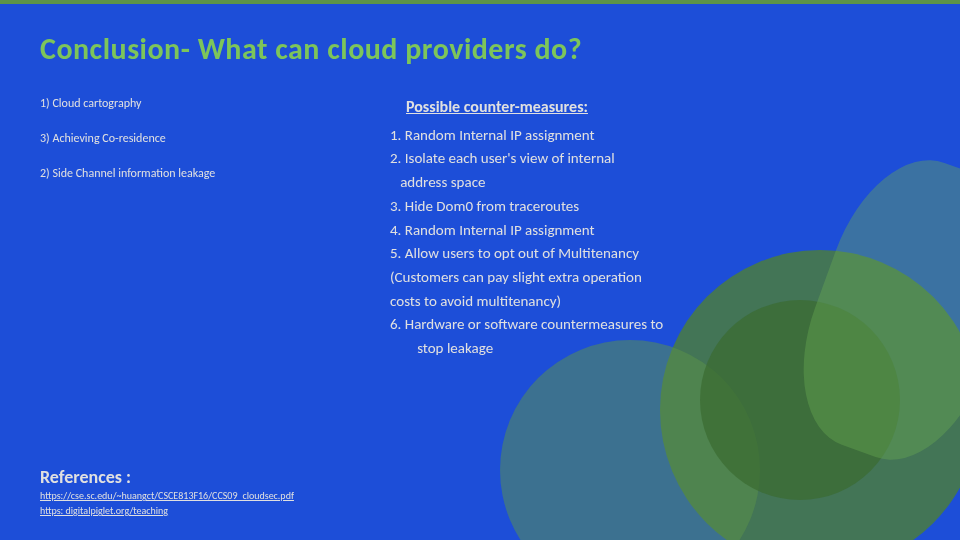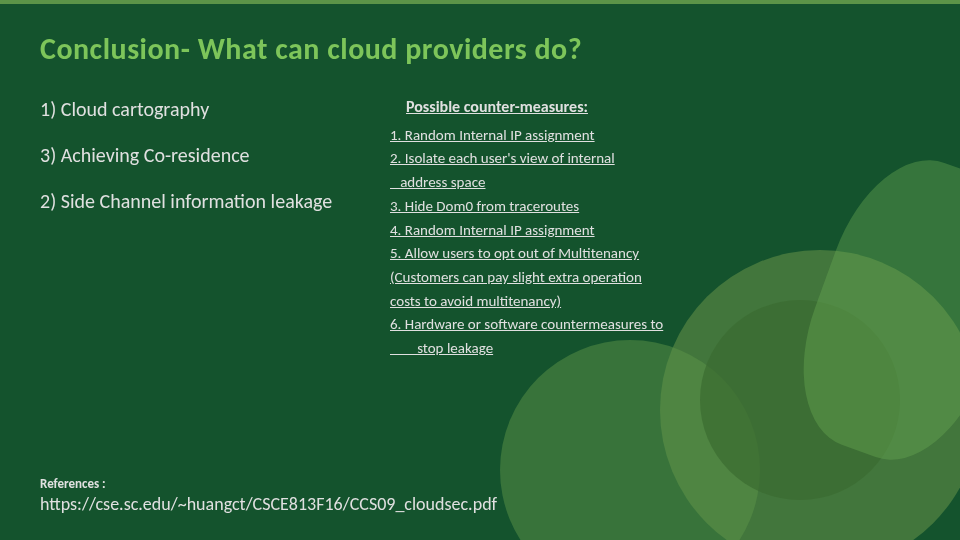--- a/index.html
+++ b/index.html
@@ -8,21 +8,21 @@
       width: 960px;
       height: 540px;
       overflow: hidden;
       background: #2d2d2d;
       font-family: 'Calibri', 'Arial', sans-serif;
     }
 
     .slide {
       width: 960px;
       height: 540px;
-      background: #14532d;
+      background: #1d4ed8;
       position: relative;
       overflow: hidden;
     }
 
     
     .deco-shape1 {
       position: absolute;
       bottom: -30px;
       right: -20px;
       width: 320px;
@@ -98,21 +98,21 @@
 
     .left-column {
       flex: 0 0 320px;
       display: flex;
       flex-direction: column;
       gap: 18px;
     }
 
     .list-item {
       color: #e0e0e0;
-      font-size: 20px;
+      font-size: 12px;
       line-height: 1.4;
     }
 
     .right-column {
       flex: 1;
       color: #e0e0e0;
       font-size: 15.5px;
       line-height: 1.55;
     }
 
@@ -120,40 +120,40 @@
       text-decoration: underline;
       font-weight: 600;
       margin-bottom: 4px;
       font-size: 16px;
       padding-left: 16px;
     }
 
     .counter-measures-body {
       font-size: 15px;
       line-height: 1.58;
-      text-decoration: underline;
     }
 
     .references {
       position: absolute;
       bottom: 22px;
       left: 40px;
       z-index: 10;
     }
 
     .references-title {
       color: #e0e0e0;
-      font-size: 13px;
+      font-size: 18px;
       font-weight: 700;
     }
 
     .references-link {
       color: #e0e0e0;
-      font-size: 18px;
+      font-size: 10px;
       line-height: 1.5;
+      text-decoration: underline;
     }
   </style>
 </head>
 <body>
 
 <div class="slide">
   <div class="top-accent"></div>
 
   <div class="deco-shape1"></div>
   <div class="deco-shape3"></div>
@@ -185,14 +185,15 @@
           6. Hardware or software countermeasures to<br>
           &nbsp;&nbsp;&nbsp;&nbsp;&nbsp;&nbsp;&nbsp;&nbsp;stop leakage
         </div>
       </div>
     </div>
   </div>
 
   <div class="references">
     <div class="references-title">References :</div>
     <div class="references-link">https://cse.sc.edu/~huangct/CSCE813F16/CCS09_cloudsec.pdf</div>
+    <div class="references-link">https: digitalpiglet.org/teaching</div>
   </div>
 </div>
 
 </body></html>

